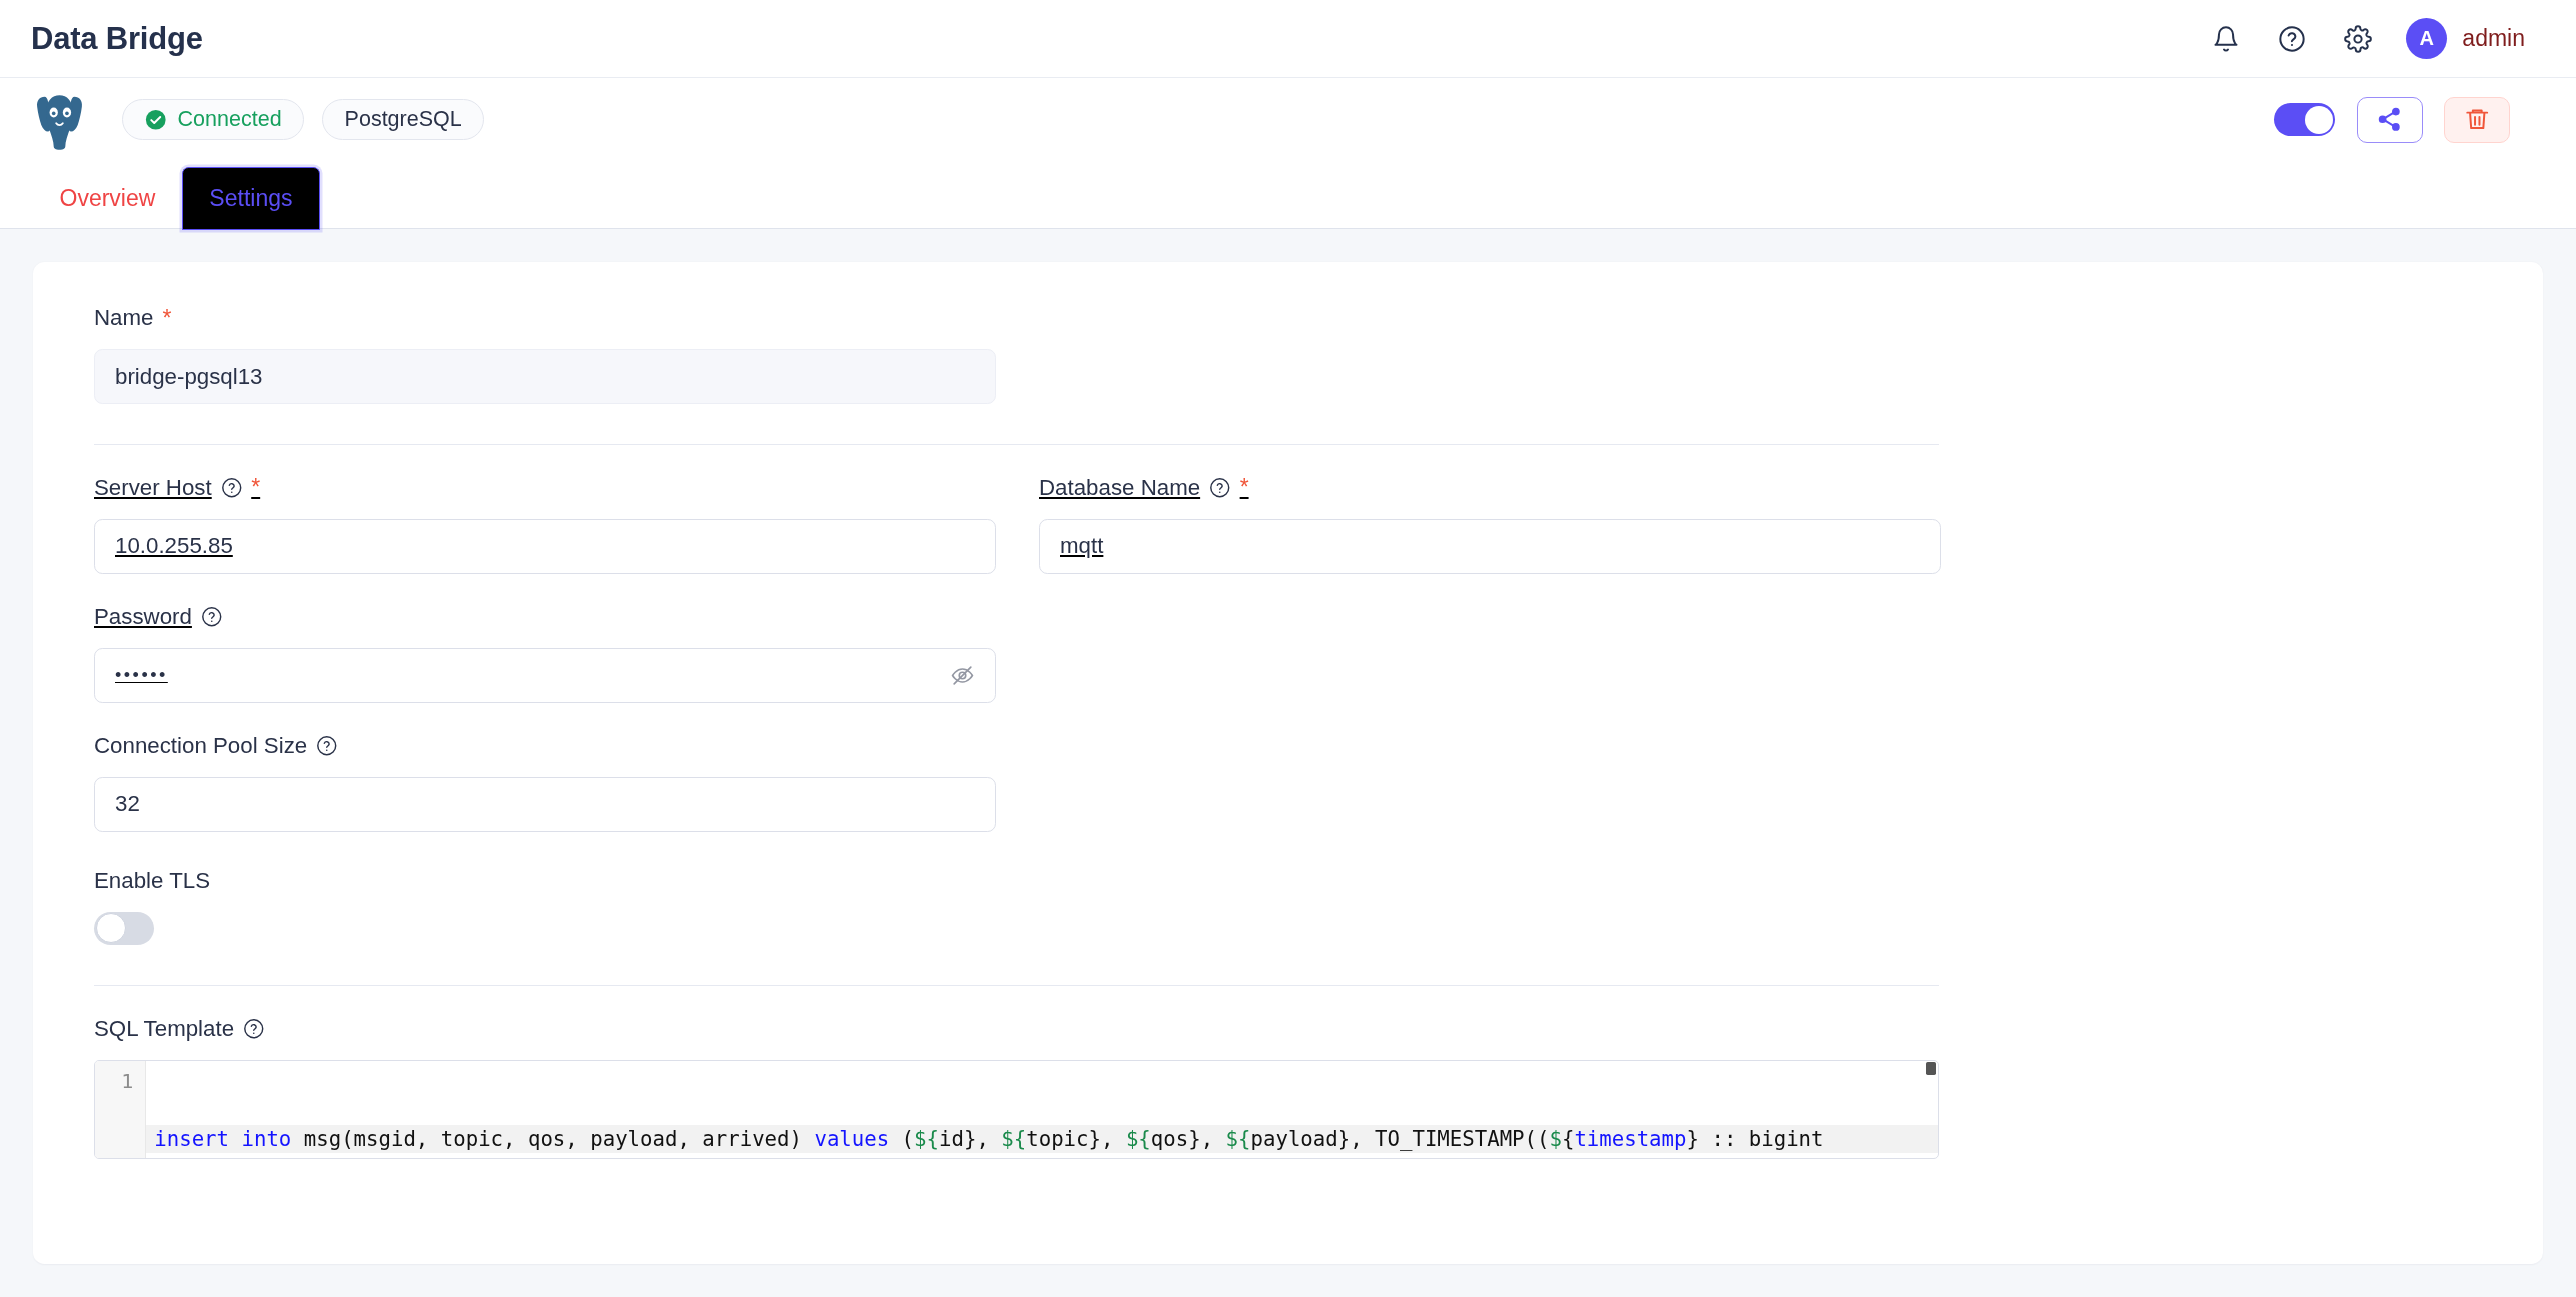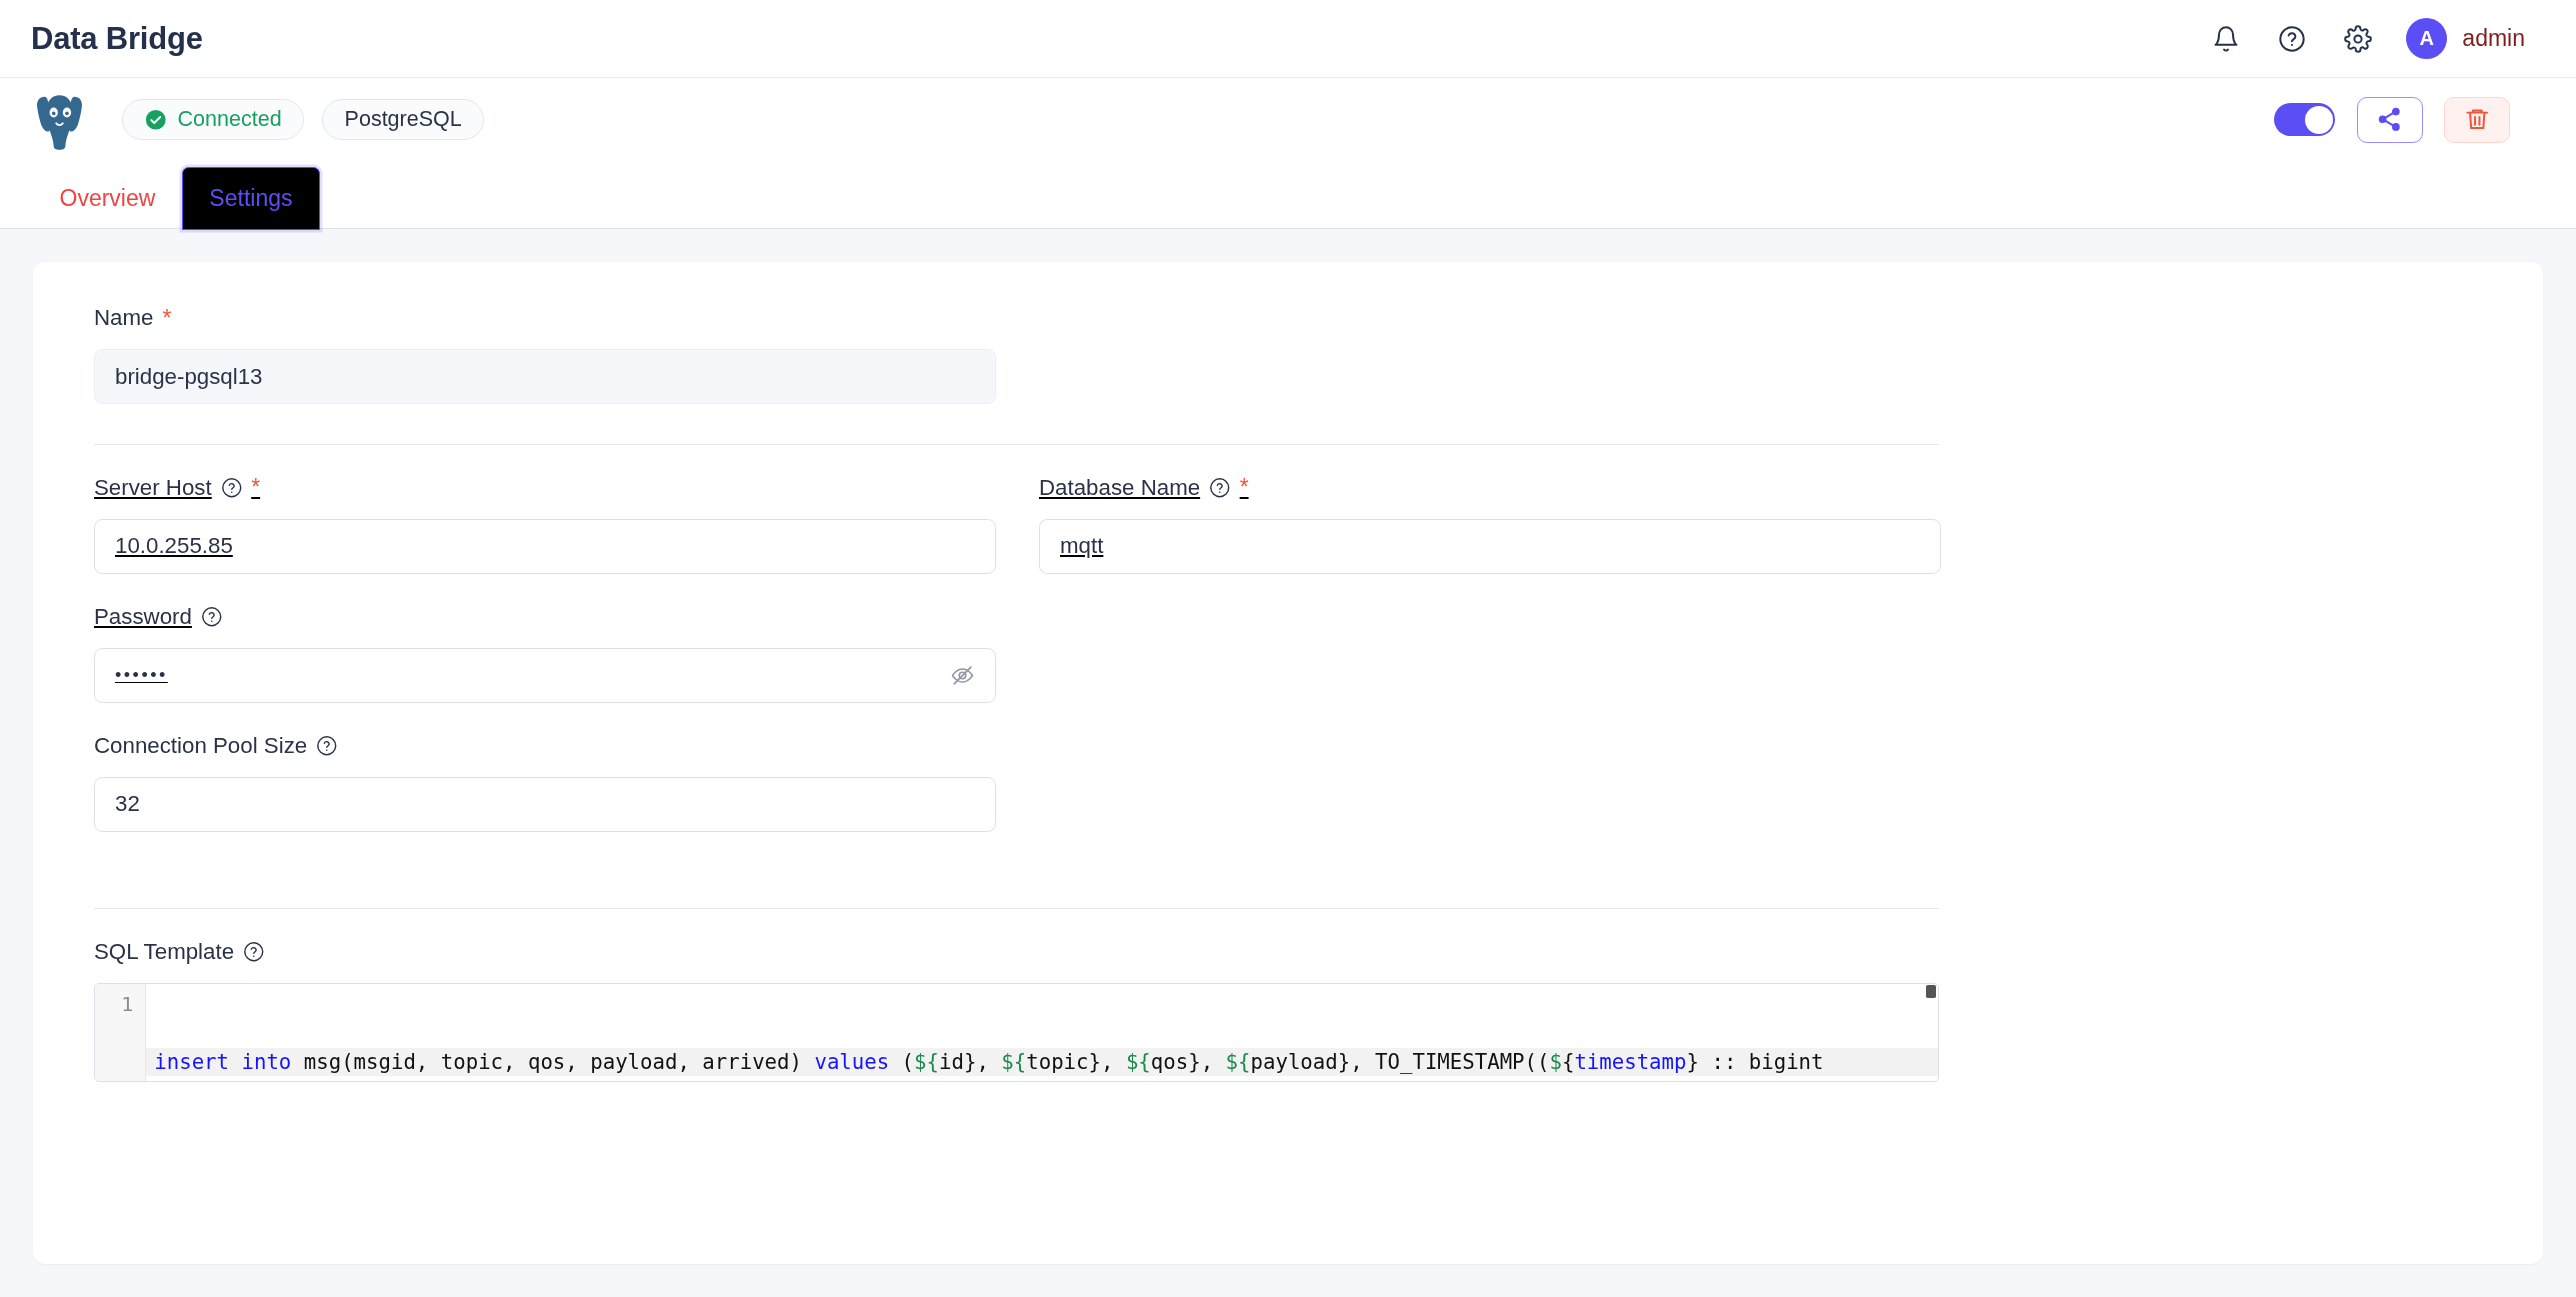--- a/index.html
+++ b/index.html
@@ -380,20 +380,28 @@
           <circle cx="12" cy="17" r="0.9" fill="#2a3248" stroke="none"></circle>
         </svg>
       </div>
       <div class="input w-half">
         <span>32</span>
       </div>
     </div>
 
     <div style="height:36px"></div>
 
+    <div>
+      <div class="flabel">
+        <span>Enable TLS</span>
+      </div>
+      <div class="toggle-off">
+        <div class="knob"></div>
+      </div>
+    </div>
 
     <div class="divider"></div>
     <div style="height:30px"></div>
 
     <div>
       <div class="flabel">
         <span>SQL Template</span>
         <svg class="qmark" viewBox="0 0 24 24" fill="none" stroke="#2a3248" stroke-width="1.6">
           <circle cx="12" cy="12" r="10"></circle>
           <path d="M9.3 9.2a2.8 2.8 0 0 1 5.4.9c0 1.9-2.7 2.3-2.7 3.7" stroke-linecap="round"></path>

